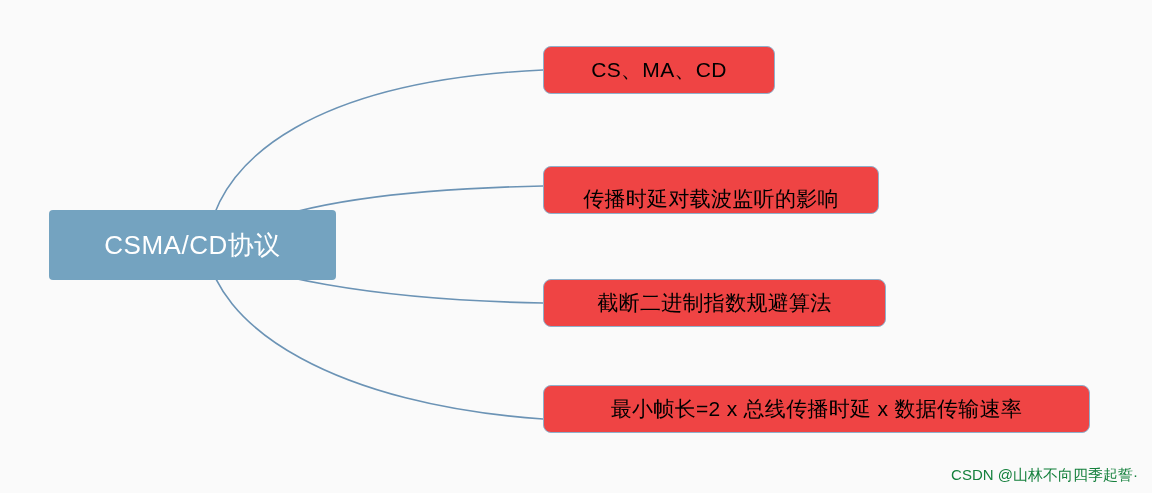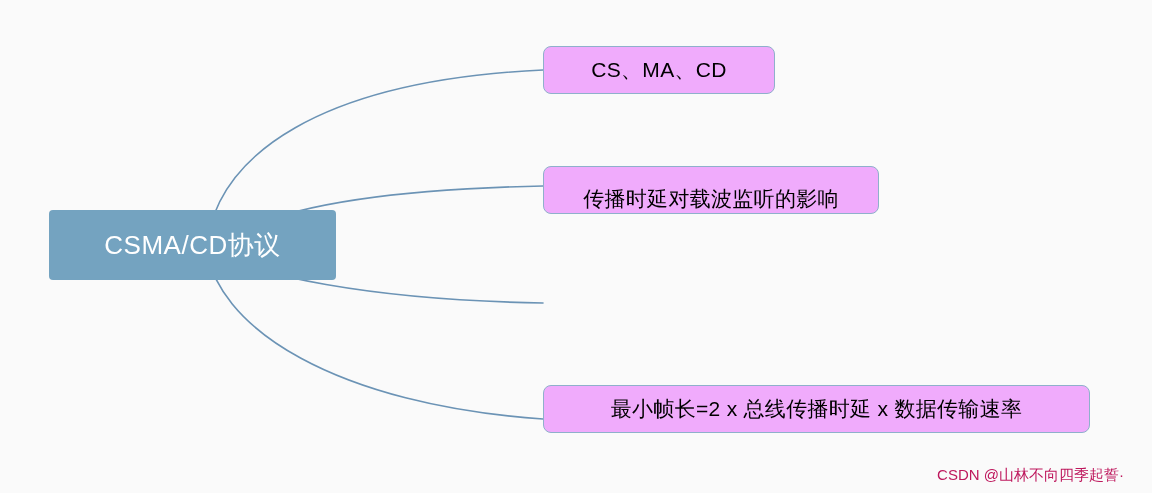--- a/index.html
+++ b/index.html
@@ -42,21 +42,21 @@
   .root-label {
     color: #ffffff;
     font-size: 26px;
     letter-spacing: 0.5px;
     white-space: nowrap;
   }
   .child-node {
     position: absolute;
     left: 543px;
     height: 48px;
-    background: #f0abfc;
+    background: #ef4444;
     border: 1.4px solid #8fb0cb;
     border-radius: 8px;
     z-index: 2;
     display: flex;
     align-items: center;
     justify-content: center;
     box-sizing: border-box;
     padding: 0 16px;
   }
   .child-label {
@@ -64,23 +64,23 @@
     font-size: 21px;
     white-space: nowrap;
     letter-spacing: 0.3px;
   }
   #child-0 { top: 46px;  width: 232px; }
   #child-1 { top: 166px; width: 336px; align-items: flex-end; }
   #child-2 { top: 279px; width: 343px; }
   #child-3 { top: 385px; width: 547px; }
   .watermark {
     position: absolute;
-    right: 28px;
+    right: 14px;
     bottom: 8px;
-    color: #be185d;
+    color: #15803d;
     font-size: 15px;
     z-index: 3;
     white-space: nowrap;
   }
 </style>
 </head>
 <body>
 
 <div id="mindmap">
 
@@ -98,20 +98,23 @@
   </div>
 
   <div class="child-node" id="child-0">
     <span class="child-label">CS、MA、CD</span>
   </div>
 
   <div class="child-node" id="child-1">
     <span class="child-label">传播时延对载波监听的影响</span>
   </div>
 
+  <div class="child-node" id="child-2">
+    <span class="child-label">截断二进制指数规避算法</span>
+  </div>
 
   <div class="child-node" id="child-3">
     <span class="child-label">最小帧长=2 x 总线传播时延 x 数据传输速率</span>
   </div>
 
   <div class="watermark">CSDN @山林不向四季起誓·</div>
 
 </div>
 
 </body></html>

